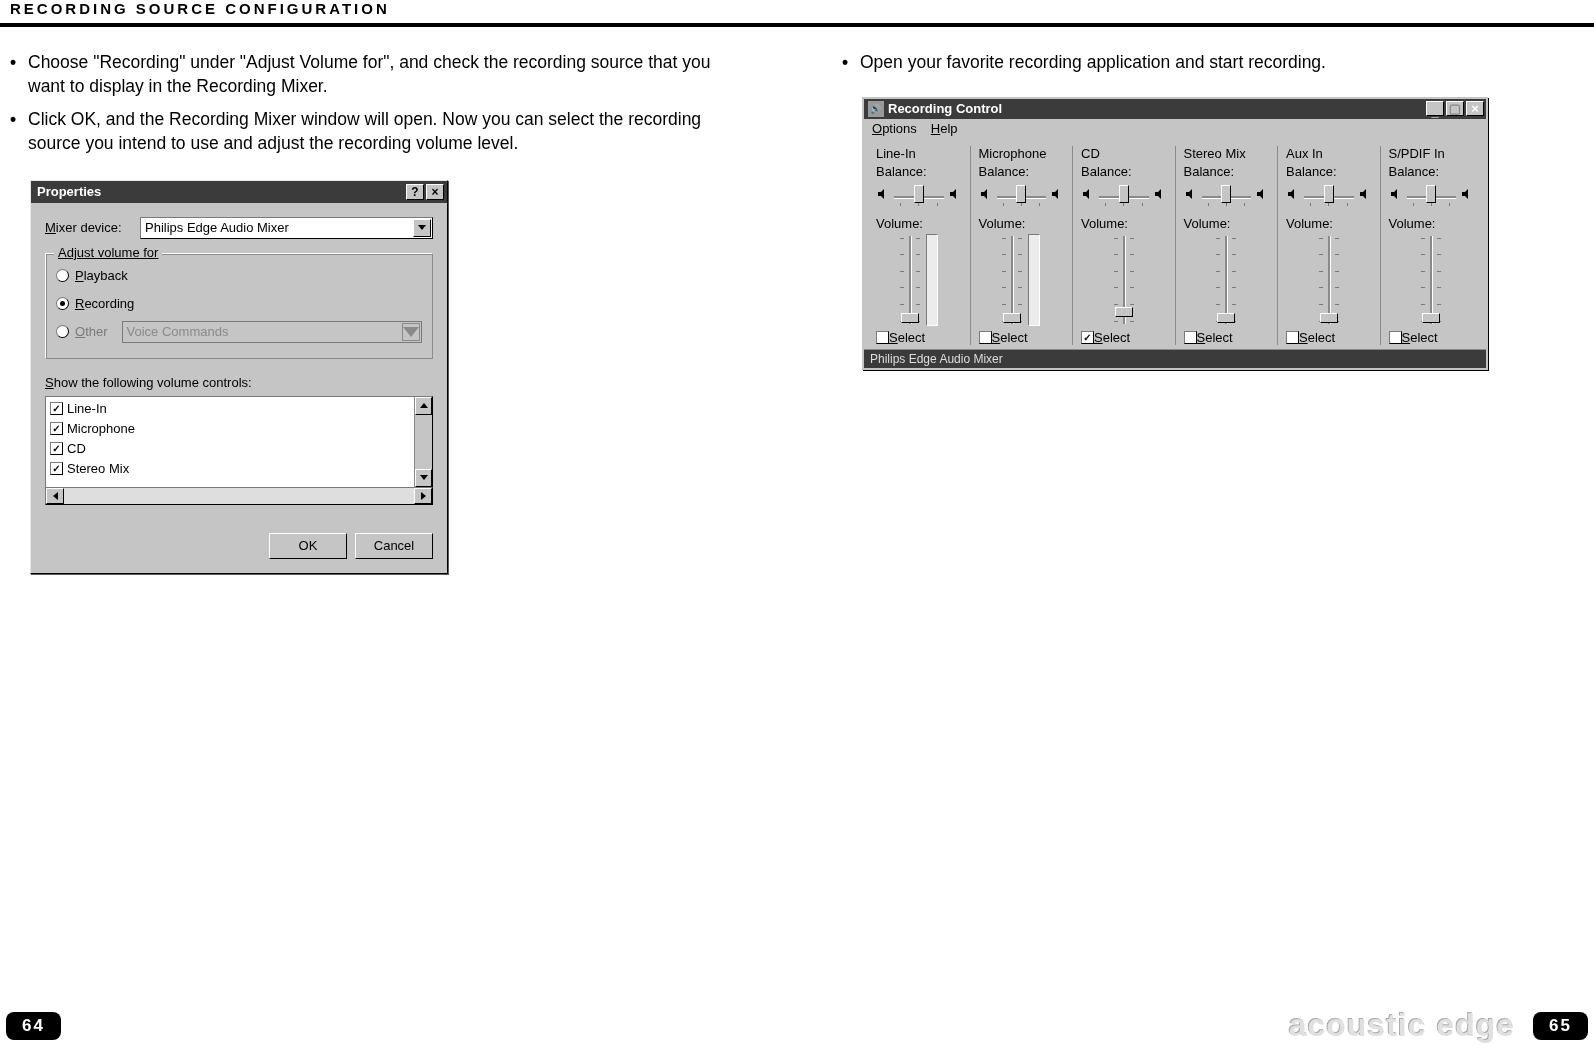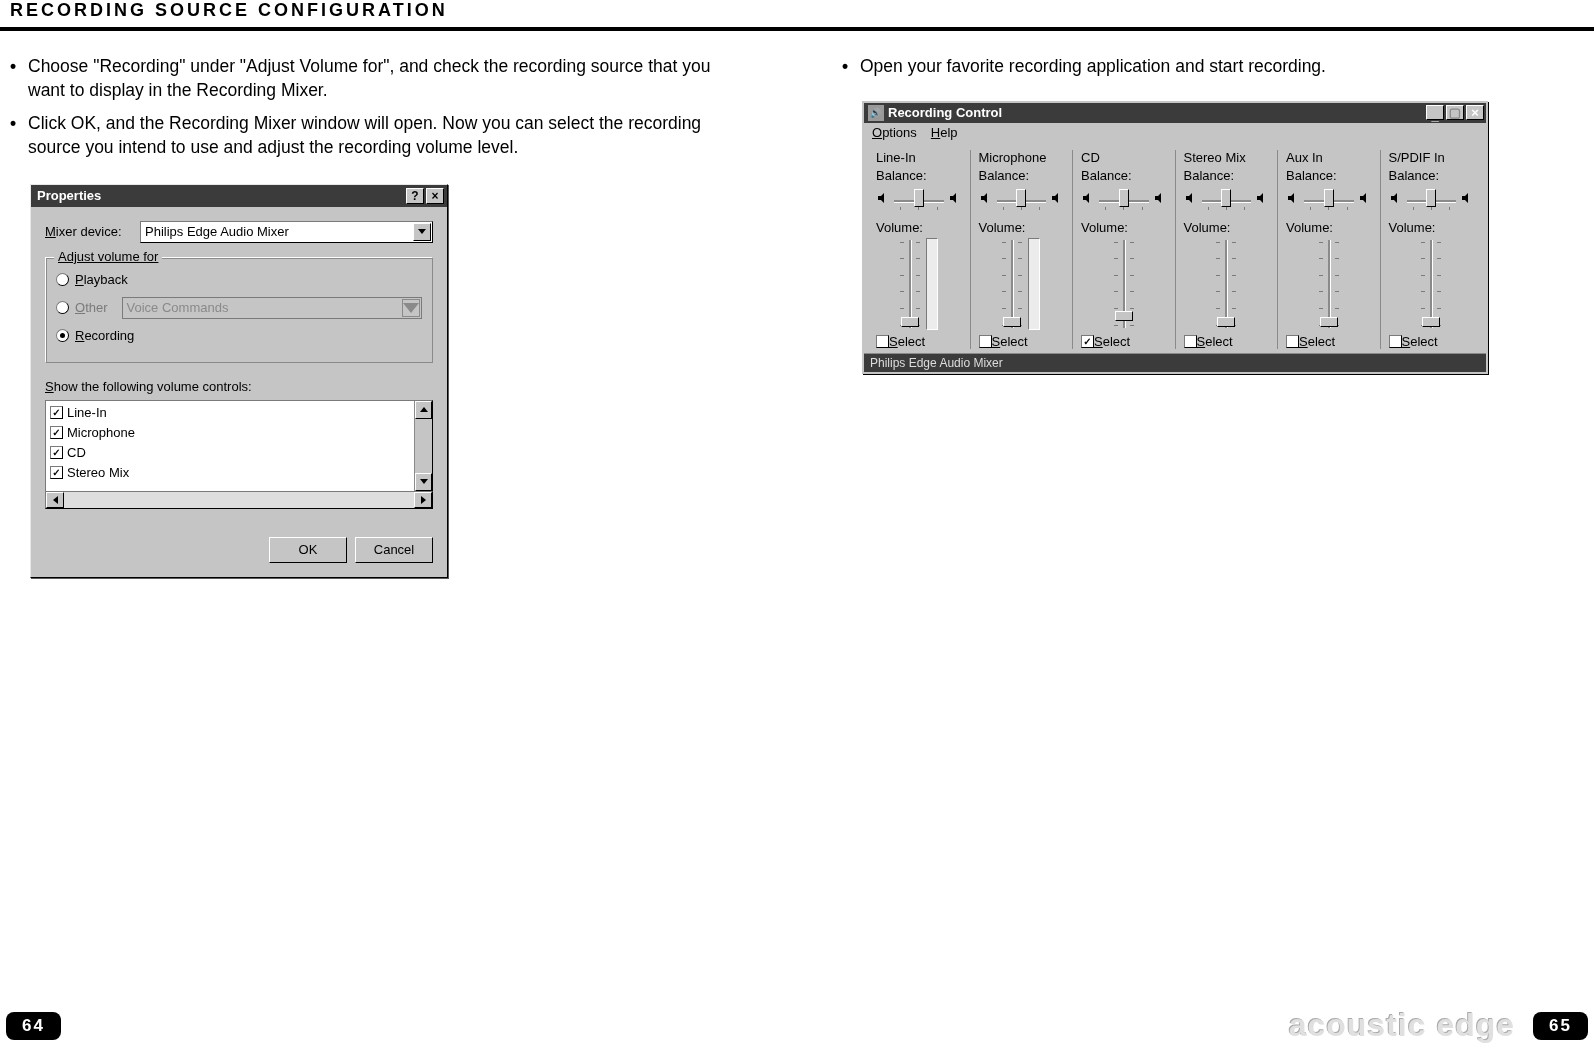--- a/index.html
+++ b/index.html
@@ -8,21 +8,21 @@
   height: 1048px;
   background: #fff;
   font-family: Arial, Helvetica, sans-serif;
   position: relative;
   color: #000;
 }
 .page-title {
   font-family: Arial, sans-serif;
   font-weight: 900;
   letter-spacing: 3px;
-  font-size: 18px;
+  font-size: 15px;
   padding: 0 0 6px 10px;
   border-bottom: 4px solid #000;
   margin-bottom: 24px;
   font-variant: small-caps;
   font-stretch: expanded;
 }
 .cols { display: flex; gap: 90px; padding: 0 10px; }
 .col { flex: 1; }
 .bullet { display: flex; font-size: 17.5px; line-height: 1.35; margin-bottom: 10px; font-family: 'Gill Sans', 'Trebuchet MS', sans-serif; }
 .bullet .dot { width: 18px; flex: 0 0 18px; font-weight: bold; }
@@ -252,35 +252,35 @@
           </div>
         </div>
 
         <div class="group">
           <div class="group-legend">Adjust volume for</div>
           <div class="radio-row">
             <div class="radio"></div>
             <span class="underline-first">Playback</span>
           </div>
           <div class="radio-row">
+            <div class="radio sel-dot"></div>
+            <span class="underline-first">Recording</span>
+          </div>
+          <div class="radio-row">
             <div class="radio"></div>
             <span class="underline-first" style="color:#7a7a7a">Other</span>
             <div class="other-sel">
               <span>Voice Commands</span>
               <div class="dd">
                 <svg viewBox="0 0 8 5">
                     <path d="M0 0 L8 0 L4 5 Z" fill="#8a8a8a"></path>
                   </svg>
               </div>
             </div>
           </div>
-          <div class="radio-row">
-            <div class="radio sel-dot"></div>
-            <span class="underline-first">Recording</span>
-          </div>
         </div>
 
         <div class="list-lab underline-first">Show the following volume controls:</div>
         <div class="listbox">
           <div class="list-items">
             <div class="li-row">
               <div class="chk">✓</div>
               <span>Line-In</span>
             </div>
             <div class="li-row">

